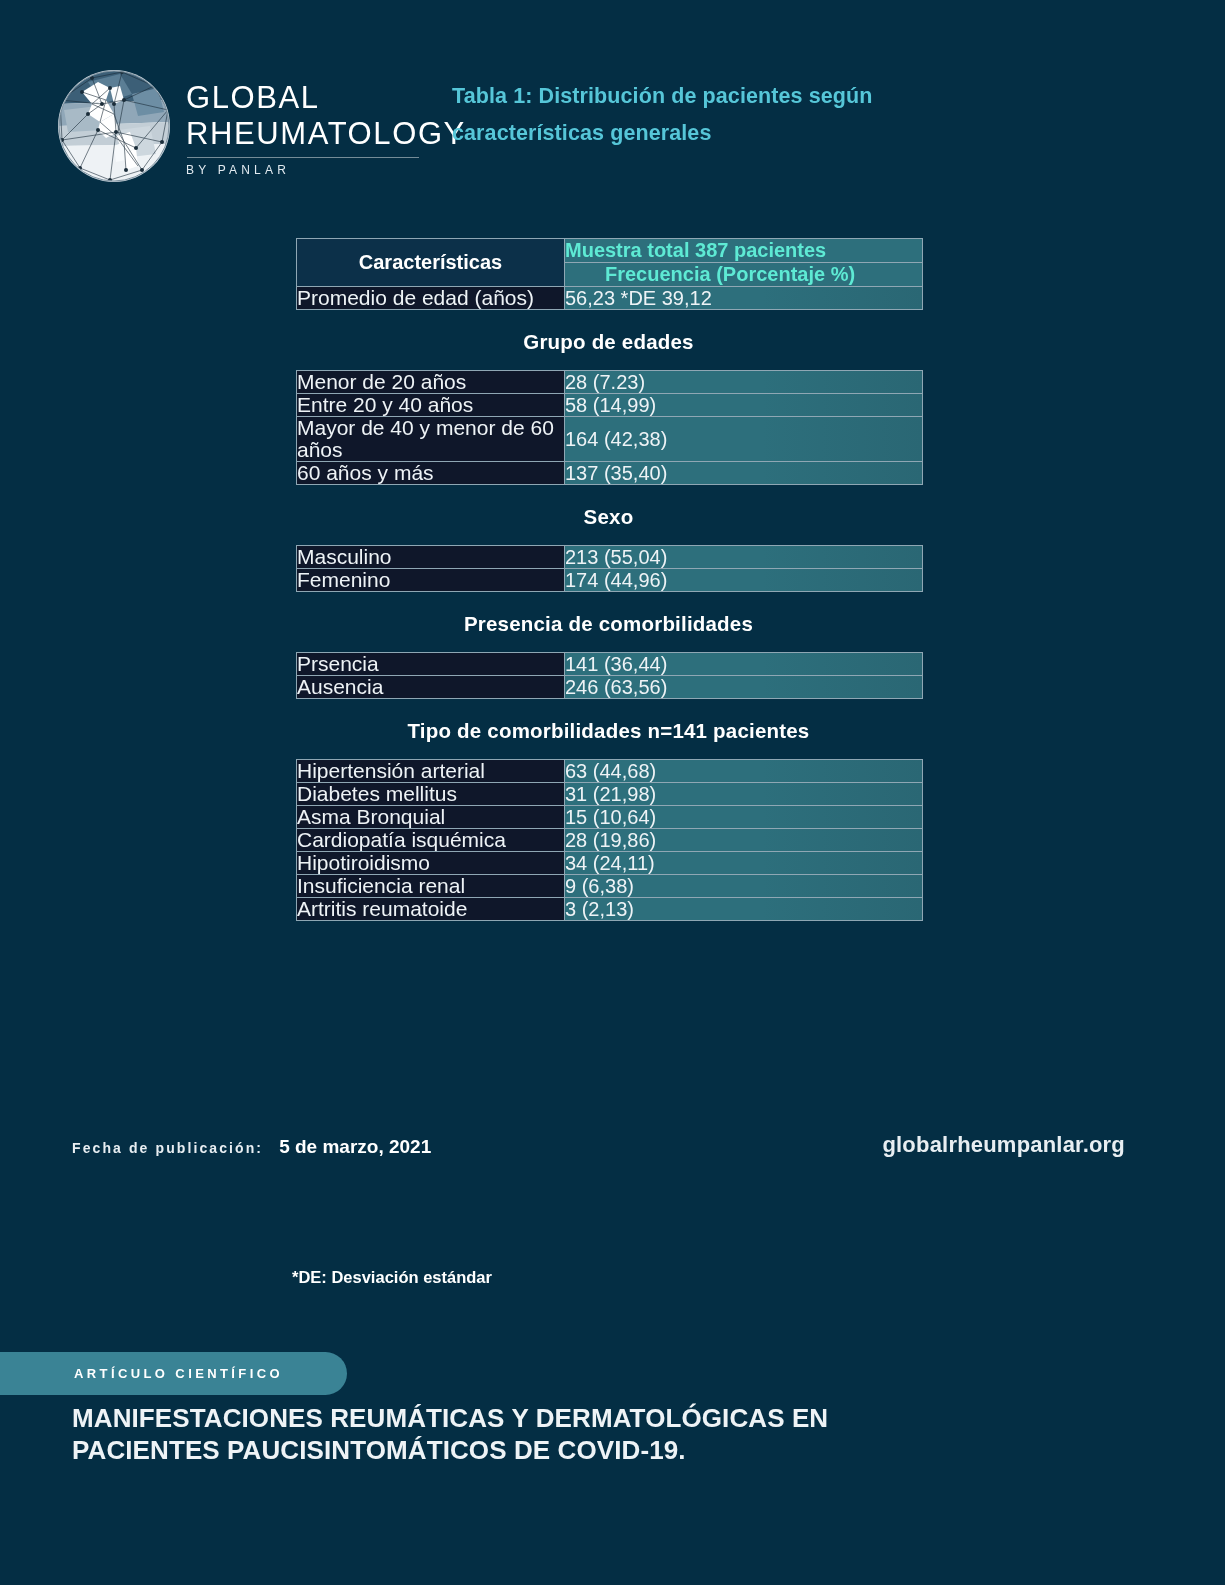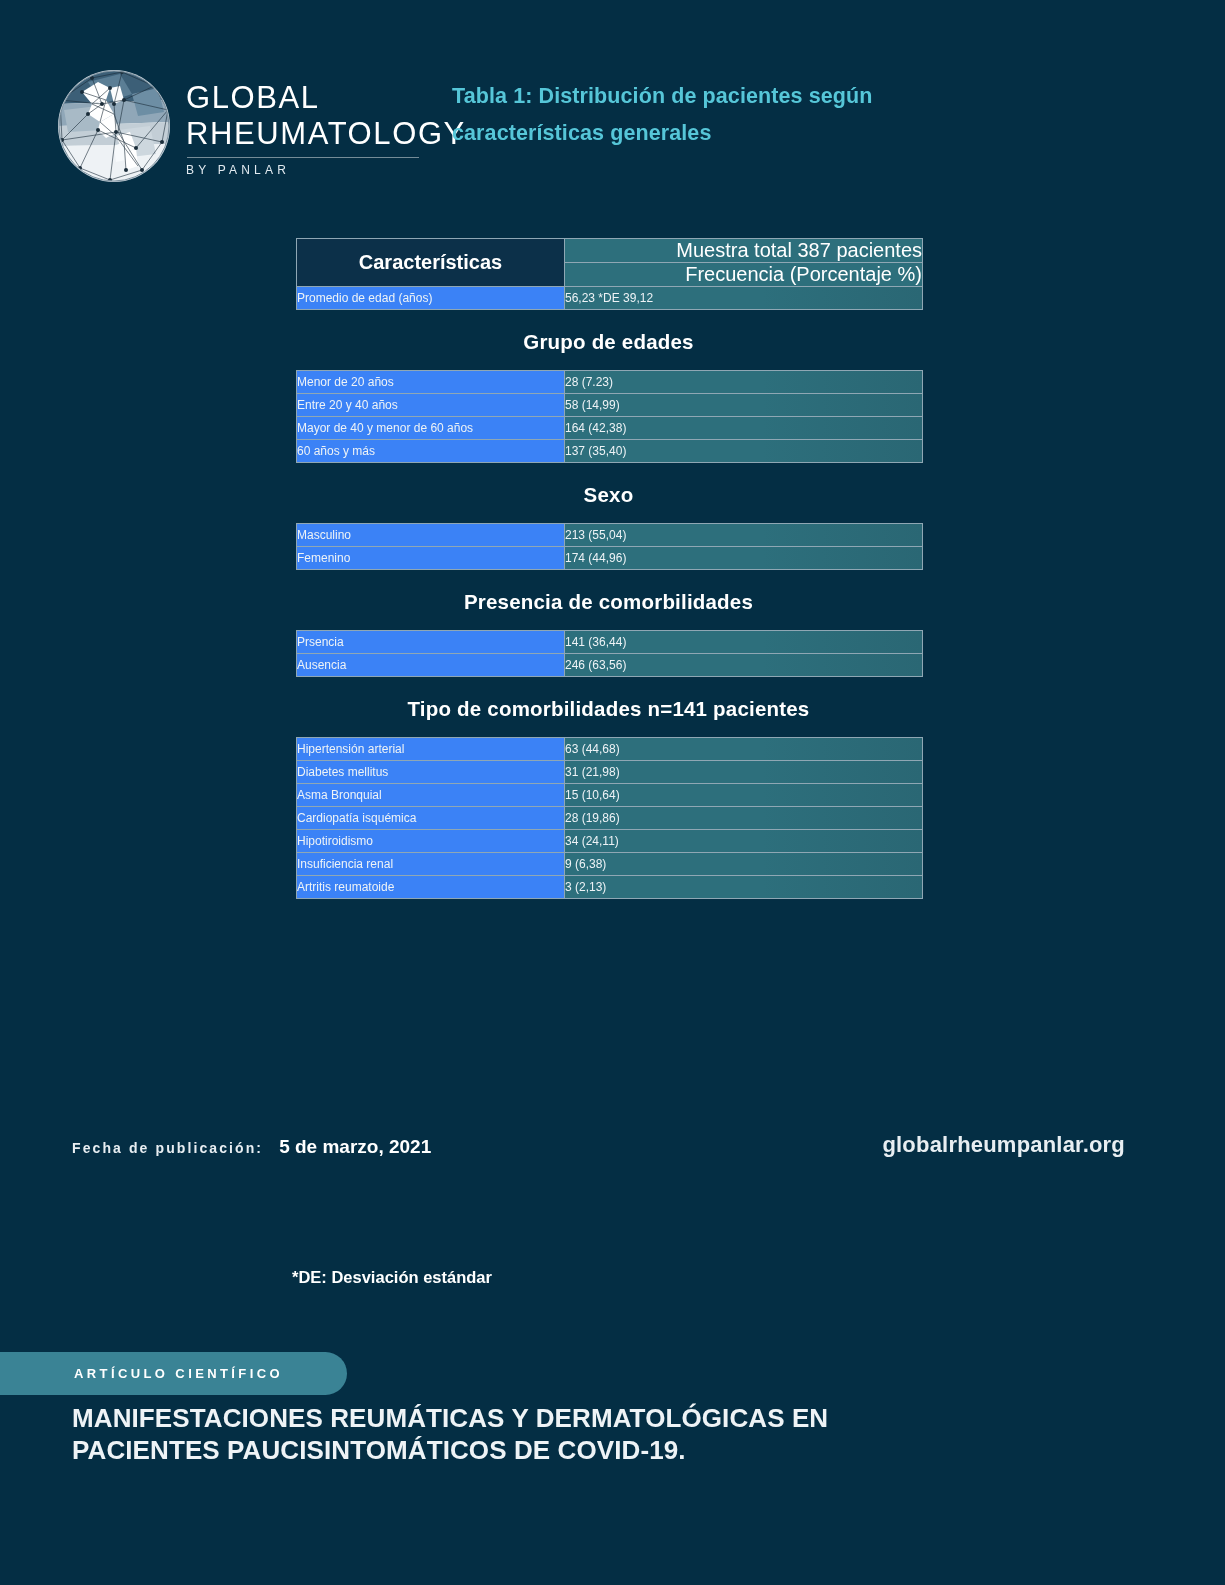--- a/index.html
+++ b/index.html
@@ -104,56 +104,56 @@
 
   .block td, .block th {
     padding: 0;
     vertical-align: middle;
   }
 
   col.c-label { width: 268px; }
   col.c-value { width: 357px; }
 
   .cell-label {
-    background: #3b82f6;
+    background: #0f172a;
     border-right: 1px solid #8fa7b4;
     color: #eef3f6;
-    font-size: 12px;
+    font-size: 21px;
     font-weight: 400;
     padding: 11px 14px 11px 24px;
     line-height: 22px;
   }
 
   .cell-value {
     background: linear-gradient(to right, #2d6f7c 0%, #2d6f7c 55%, #2a6774 100%);
     color: #eef3f6;
-    font-size: 12px;
+    font-size: 20px;
     font-weight: 400;
     padding: 11px 14px 11px 22px;
     line-height: 22px;
   }
 
   .row-sep td { border-top: 1px solid #8fa7b4; }
 
   
   .hdr-label {
     background: #0c3049;
     border-right: 1px solid #8fa7b4;
     color: #ffffff;
     font-size: 20px;
     font-weight: bold;
     text-align: center;
     vertical-align: middle;
   }
   .hdr-value {
     background: #2d6f7c;
-    color: #ffffff;
+    color: #5eead4;
     font-size: 20px;
-    font-weight: normal;
-    text-align: right;
+    font-weight: bold;
+    text-align: left;
     padding: 16px 10px;
   }
   .hdr-value.second { border-top: 1px solid #8fa7b4; padding-left: 40px; }
 
   .section-heading {
     text-align: center;
     color: #ffffff;
     font-size: 20.5px;
     font-weight: bold;
     padding: 20px 0 16px 0;

